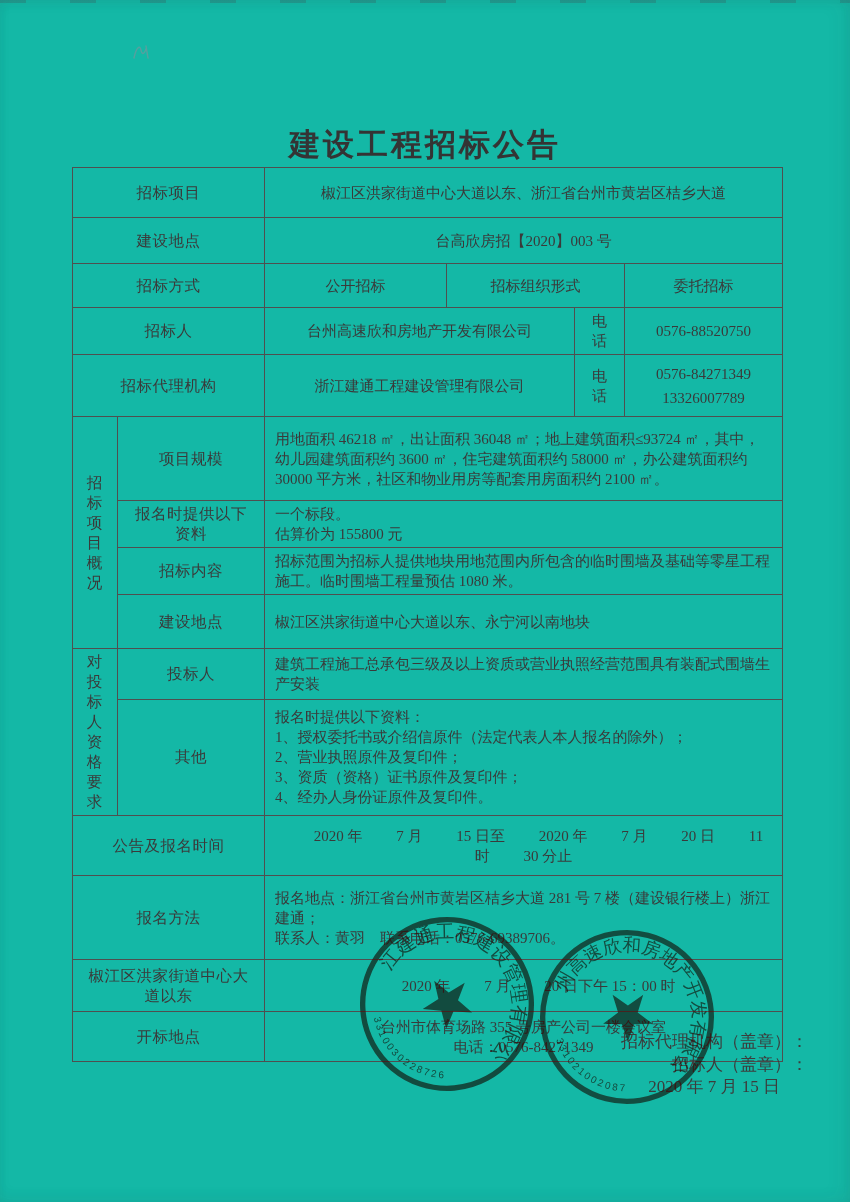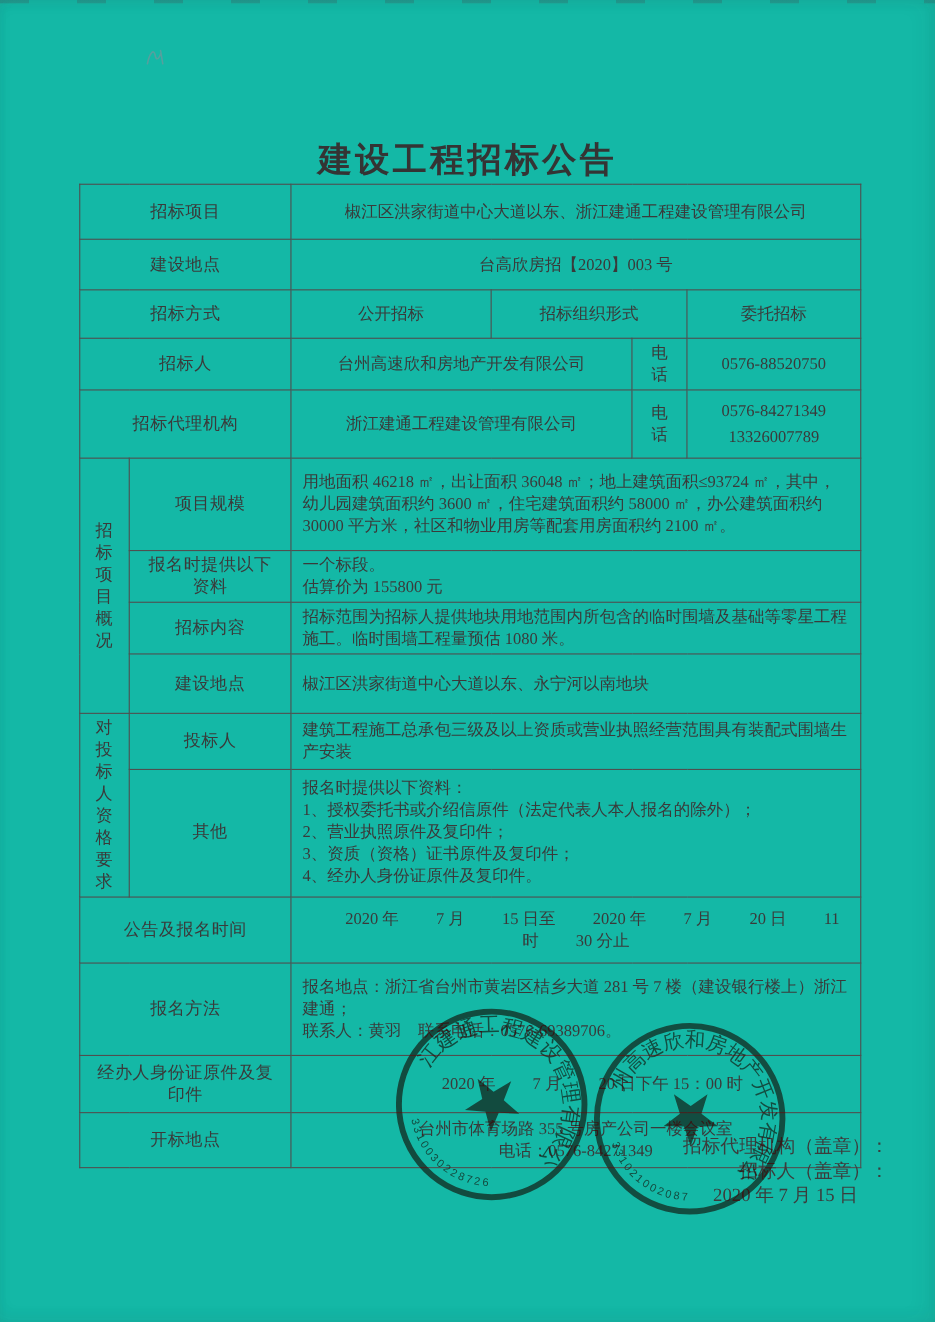--- a/index.html
+++ b/index.html
@@ -71,21 +71,21 @@
         <col style="width:147px">
         <col style="width:182px">
       <col style="width:128px">
         <col style="width:50px">
         <col style="width:158px">
     </colgroup>
 
     <tbody>
         <tr class="r1">
       <td class="lab" colspan="2">招标项目</td>
-      <td class="vc" colspan="4">椒江区洪家街道中心大道以东、浙江建通工程建设管理有限公司</td>
+      <td class="vc" colspan="4">椒江区洪家街道中心大道以东、浙江省台州市黄岩区桔乡大道</td>
     </tr>
 
     <tr class="r2">
       <td class="lab" colspan="2">建设地点</td>
       <td class="vc" colspan="4">台高欣房招【2020】003 号</td>
     </tr>
 
     <tr class="r3">
       <td class="lab" colspan="2">招标方式</td>
       <td class="vc">公开招标</td>
@@ -169,21 +169,21 @@
 
     <tr class="r13">
       <td class="lab" colspan="2">报名方法</td>
       <td class="vl" colspan="4">
         <span class="ln">报名地点：浙江省台州市黄岩区桔乡大道 281 号 7 楼（建设银行楼上）浙江建通；</span>
         <span class="ln">联系人：黄羽　联系电话：0576-69389706。</span>
       </td>
     </tr>
 
     <tr class="r14">
-      <td class="lab" colspan="2">经办人身份证原件及复印件</td>
+      <td class="lab" colspan="2">椒江区洪家街道中心大道以东</td>
       <td class="vc" colspan="4">
         <span class="u">2020</span><span> 年 </span><span class="u">7</span><span> 月 </span><span class="u">20</span><span> 日下午 15：00 时</span>
       </td>
     </tr>
 
     <tr class="r15">
       <td class="lab" colspan="2">开标地点</td>
       <td class="vc" colspan="4">
         <span class="ln">台州市体育场路 355 号房产公司一楼会议室</span>
         <span class="ln">电话：0576-84271349</span>

